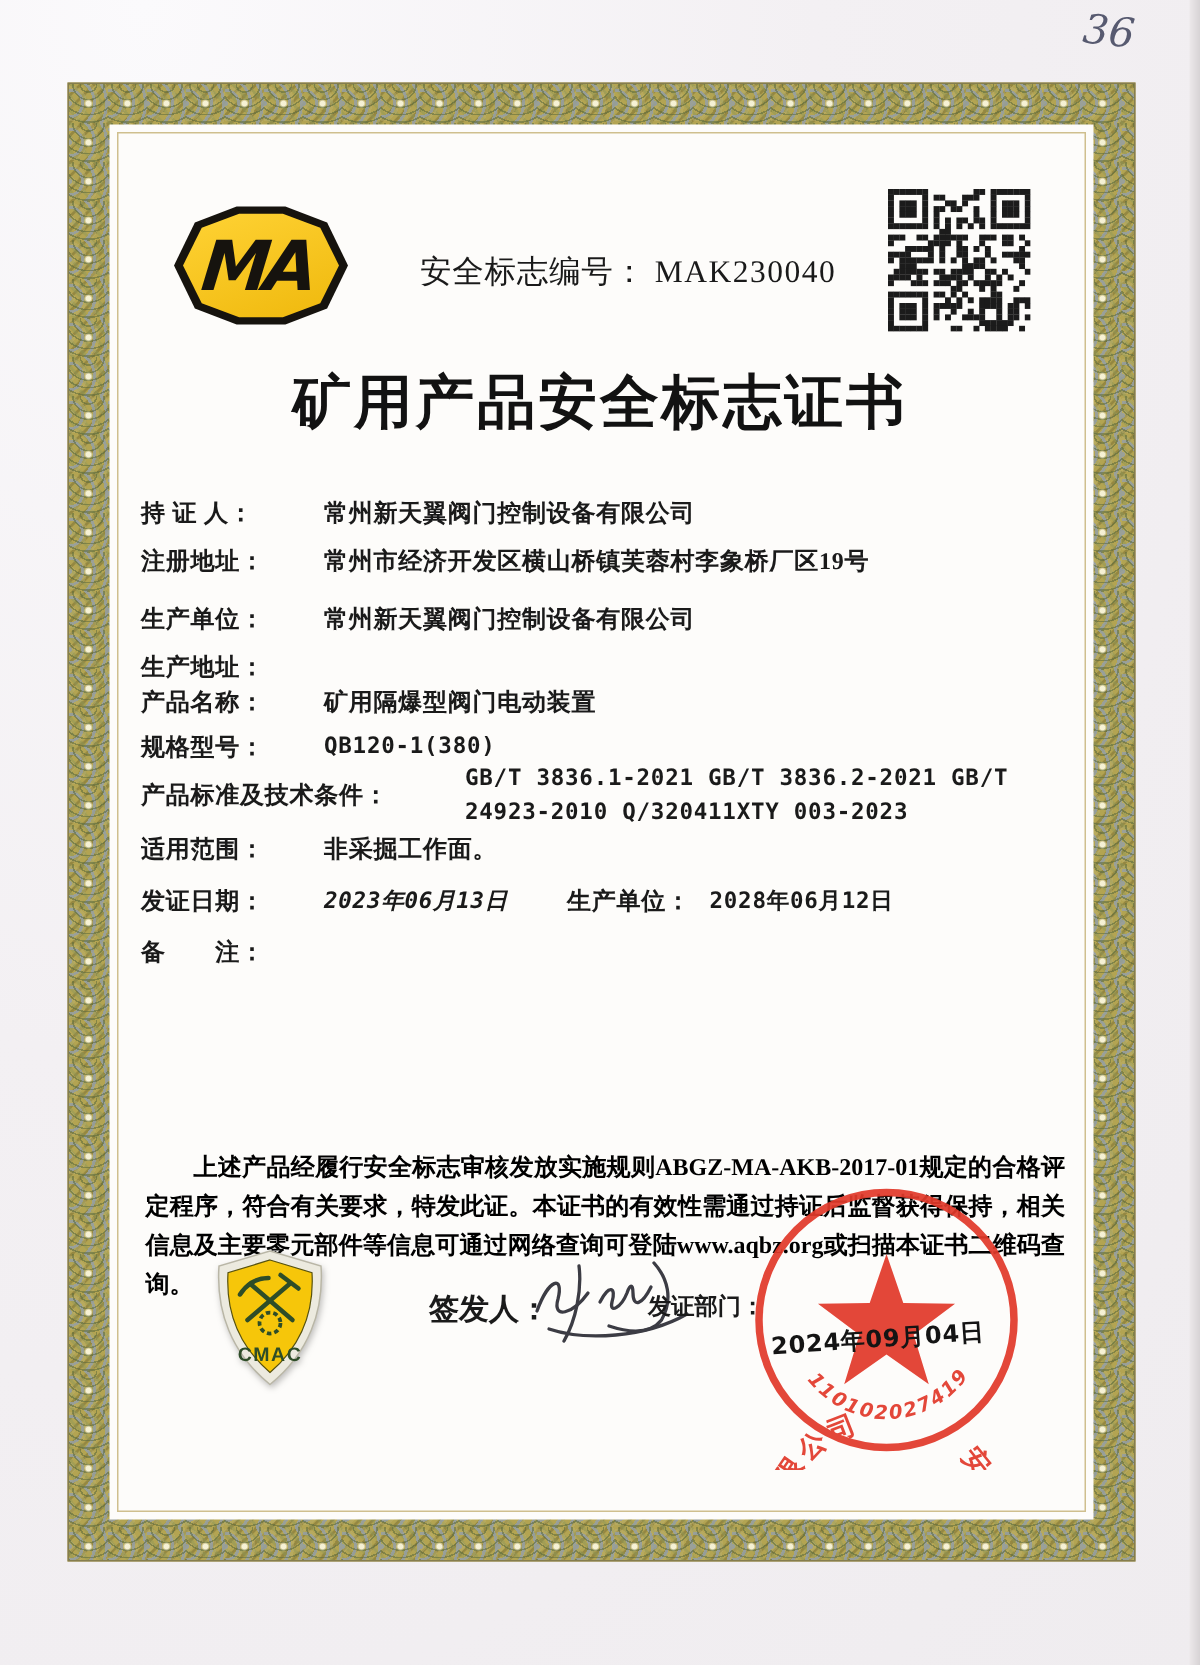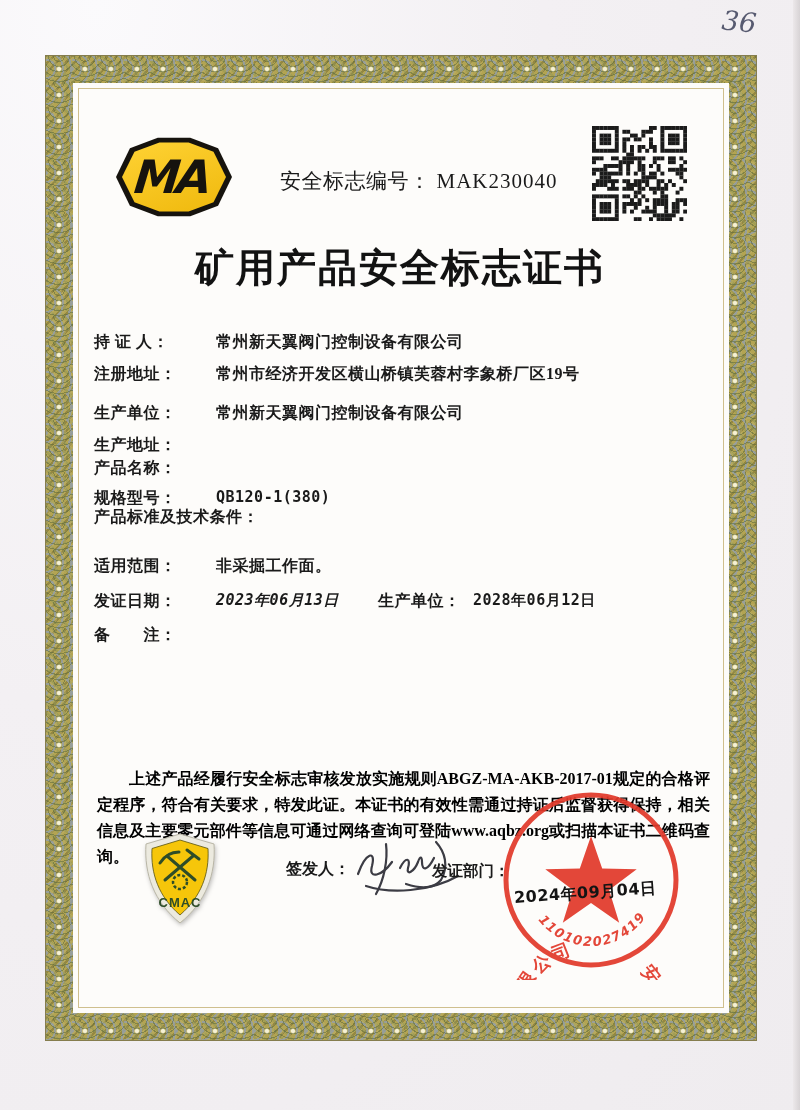--- a/index.html
+++ b/index.html
@@ -50,21 +50,21 @@
   .val-num{font-family:"DejaVu Sans Mono","Liberation Serif",monospace;font-size:15px;letter-spacing:0;}
   #row-standards .lab{width:216px;display:flex;align-items:center;}
   #row-standards .val{width:410px;line-height:23px;}
   #row-dates .lab2{width:95px;flex-shrink:0;letter-spacing:.5px;}
   #row-dates .val1{width:162px;flex-shrink:0;font-style:italic;}
   
   #statement{left:97px;top:727px;width:613px;font-size:16px;font-weight:bold;line-height:1.62;
     text-indent:2em;text-align:justify;color:#000000;margin-top:39px;}
   
   #cmac-badge{left:141px;top:832px;width:78px;height:94px;filter:drop-shadow(1px 2px 2px rgba(0,0,0,.25));}
-  #signer-label{left:286px;top:859px;font-size:16px;font-weight:bold;}
+  #signer-label{left:286px;top:859px;font-size:20px;font-weight:bold;}
   #signature{left:348px;top:832px;width:125px;height:70px;}
   #dept-label{left:432px;top:861px;font-size:15.5px;font-weight:bold;}
   #stamp{left:491px;top:780px;width:200px;height:200px;opacity:.93;}
   #stamp-date{left:514px;top:883px;font-family:"DejaVu Sans",sans-serif;font-weight:bold;
     font-size:16px;color:#141414;transform:rotate(-4deg);letter-spacing:.5px;z-index:5;}
 </style>
 </head>
 <body>
 
 <div class="abs" id="paper-edge"></div>
@@ -417,27 +417,29 @@
 </div>
 <div class="frow" style="top:403px">
   <span class="lab">生产单位：</span>
   <span class="val">常州新天翼阀门控制设备有限公司</span>
 </div>
 <div class="frow" style="top:435px">
   <span class="lab">生产地址：</span>
 </div>
 <div class="frow" style="top:458px">
   <span class="lab">产品名称：</span>
+  <span class="val">矿用隔爆型阀门电动装置</span>
 </div>
 <div class="frow" style="top:488px">
   <span class="lab">规格型号：</span>
   <span class="val val-num">QB120-1(380)</span>
 </div>
 <div class="frow" id="row-standards" style="top:507px">
   <span class="lab">产品标准及技术条件：</span>
+  <span class="val val-num">GB/T 3836.1-2021 GB/T 3836.2-2021 GB/T 24923-2010 Q/320411XTY 003-2023</span>
 </div>
 <div class="frow" style="top:556px">
   <span class="lab">适用范围：</span>
   <span class="val">非采掘工作面。</span>
 </div>
 <div class="frow" id="row-dates" style="top:591px">
   <span class="lab">发证日期：</span>
   <span class="val val-num val1">2023年06月13日</span>
   <span class="lab2">生产单位：</span>
   <span class="val val-num">2028年06月12日</span>

